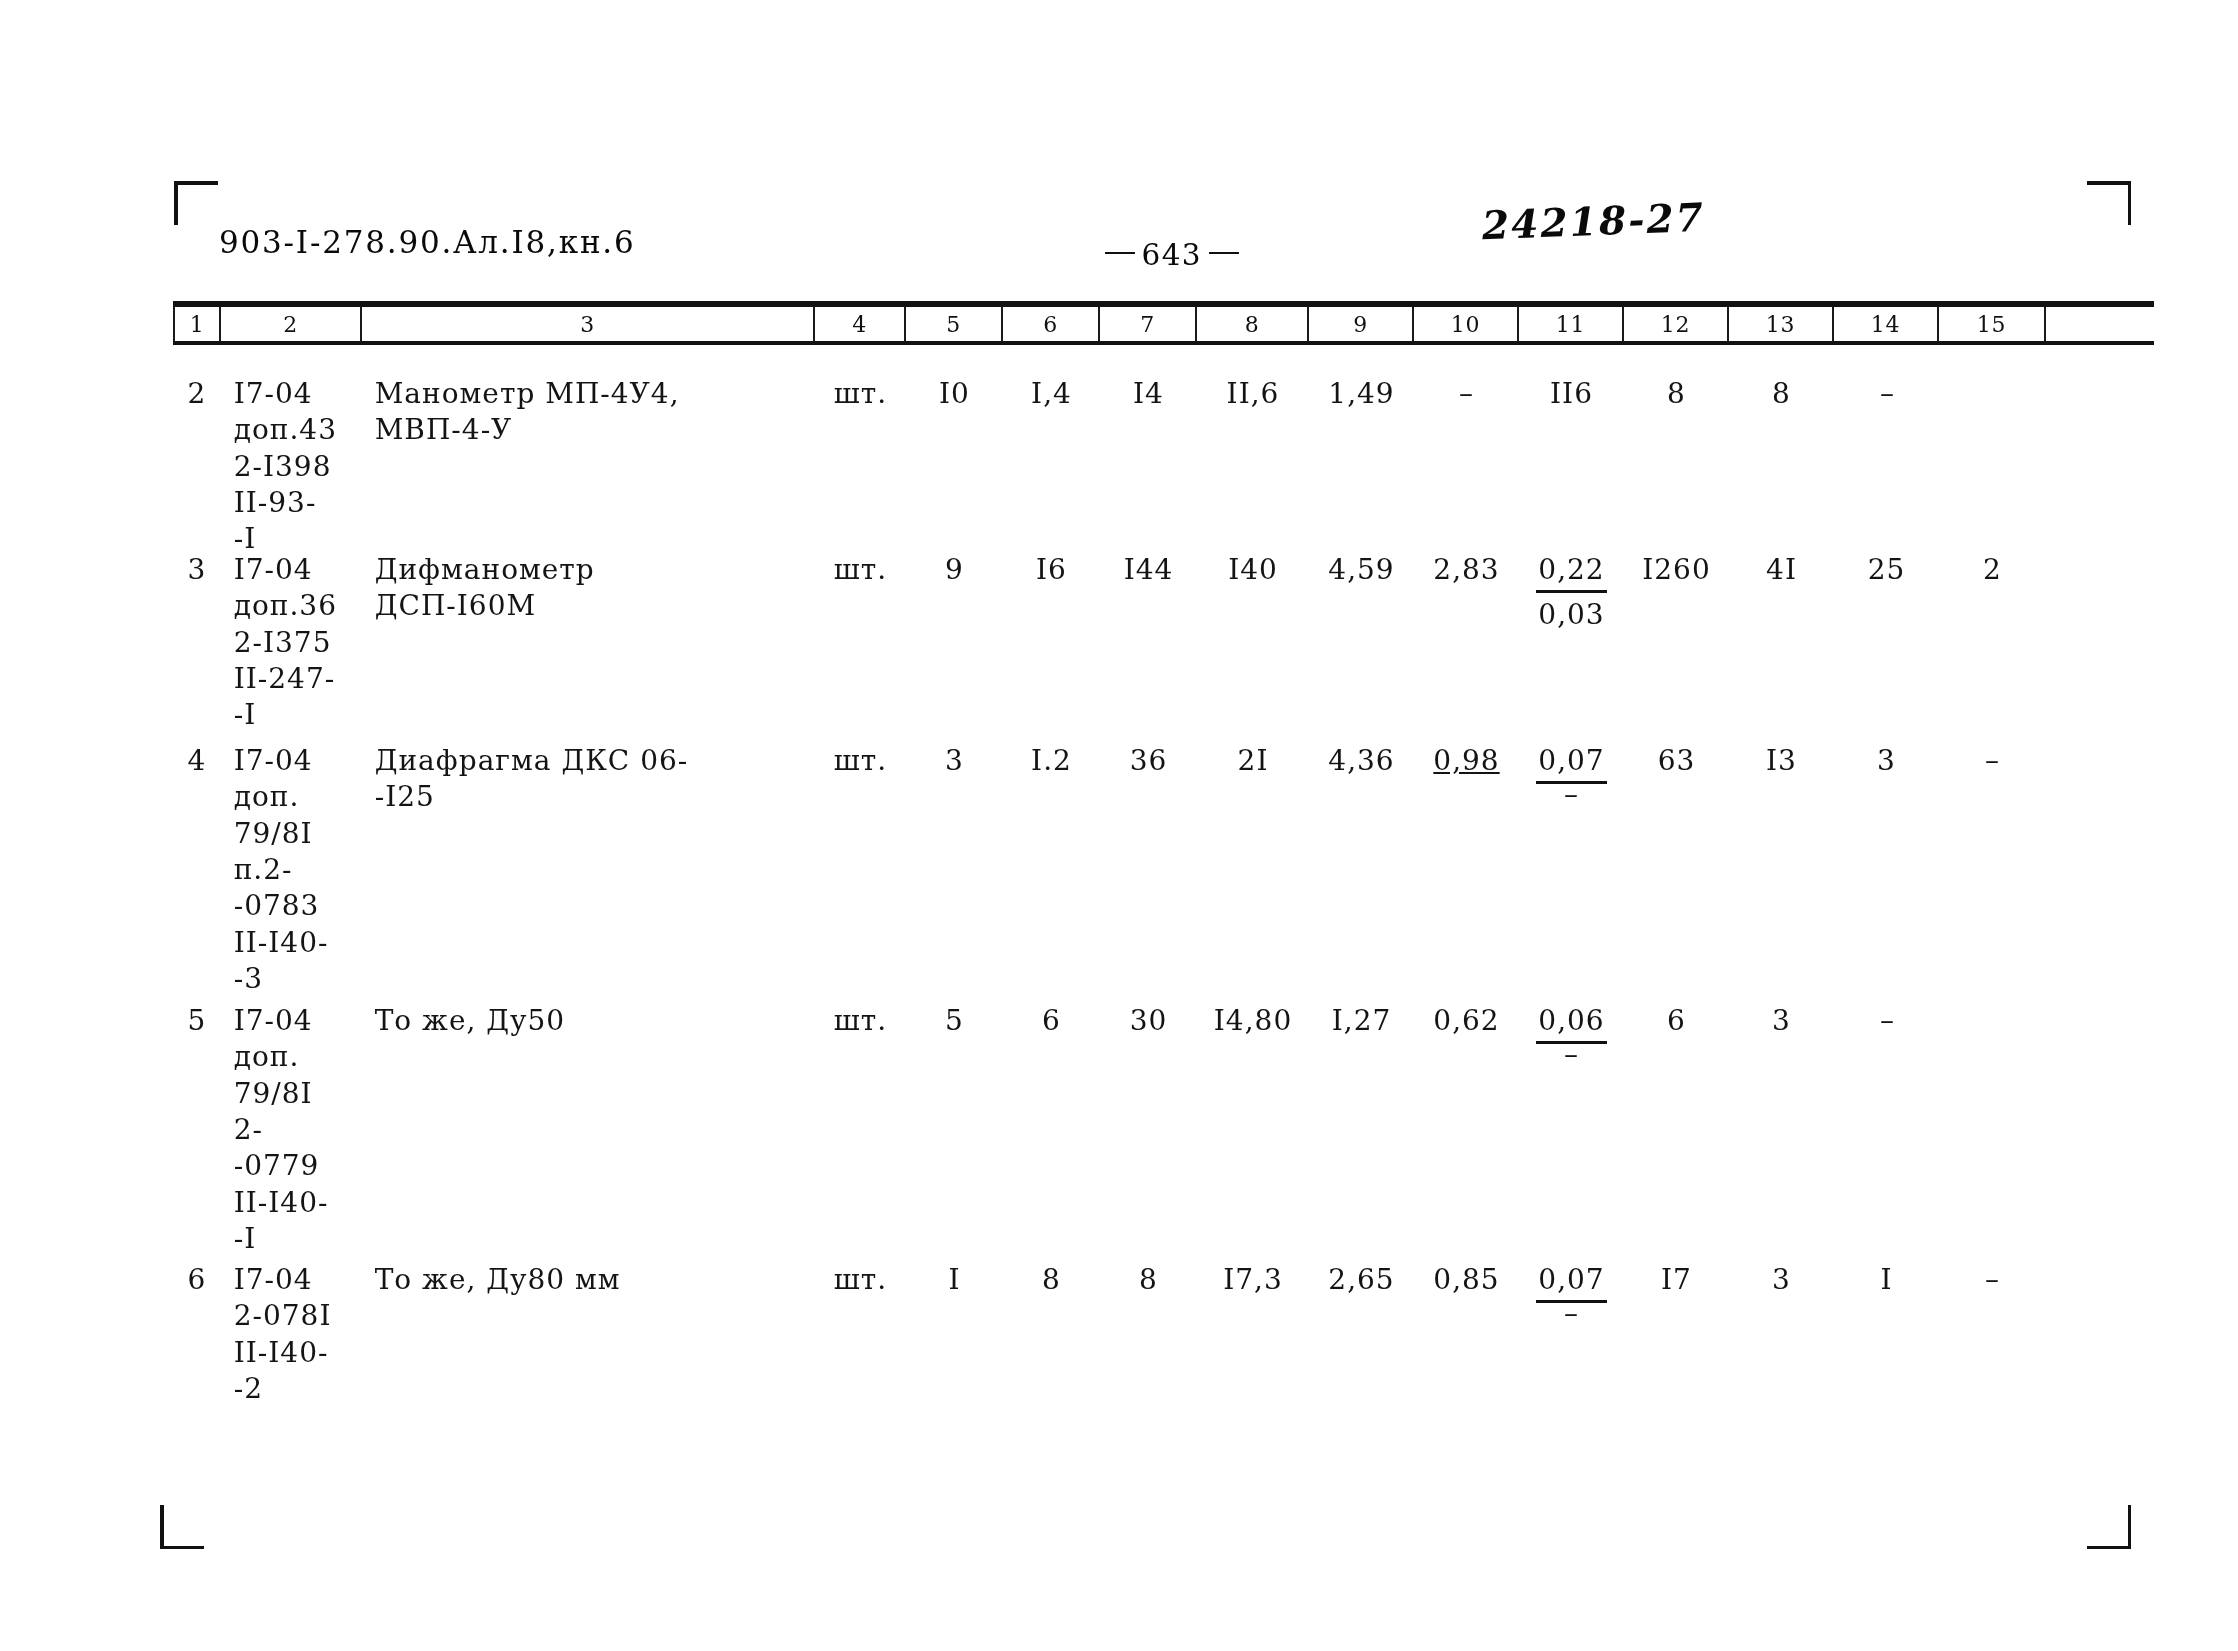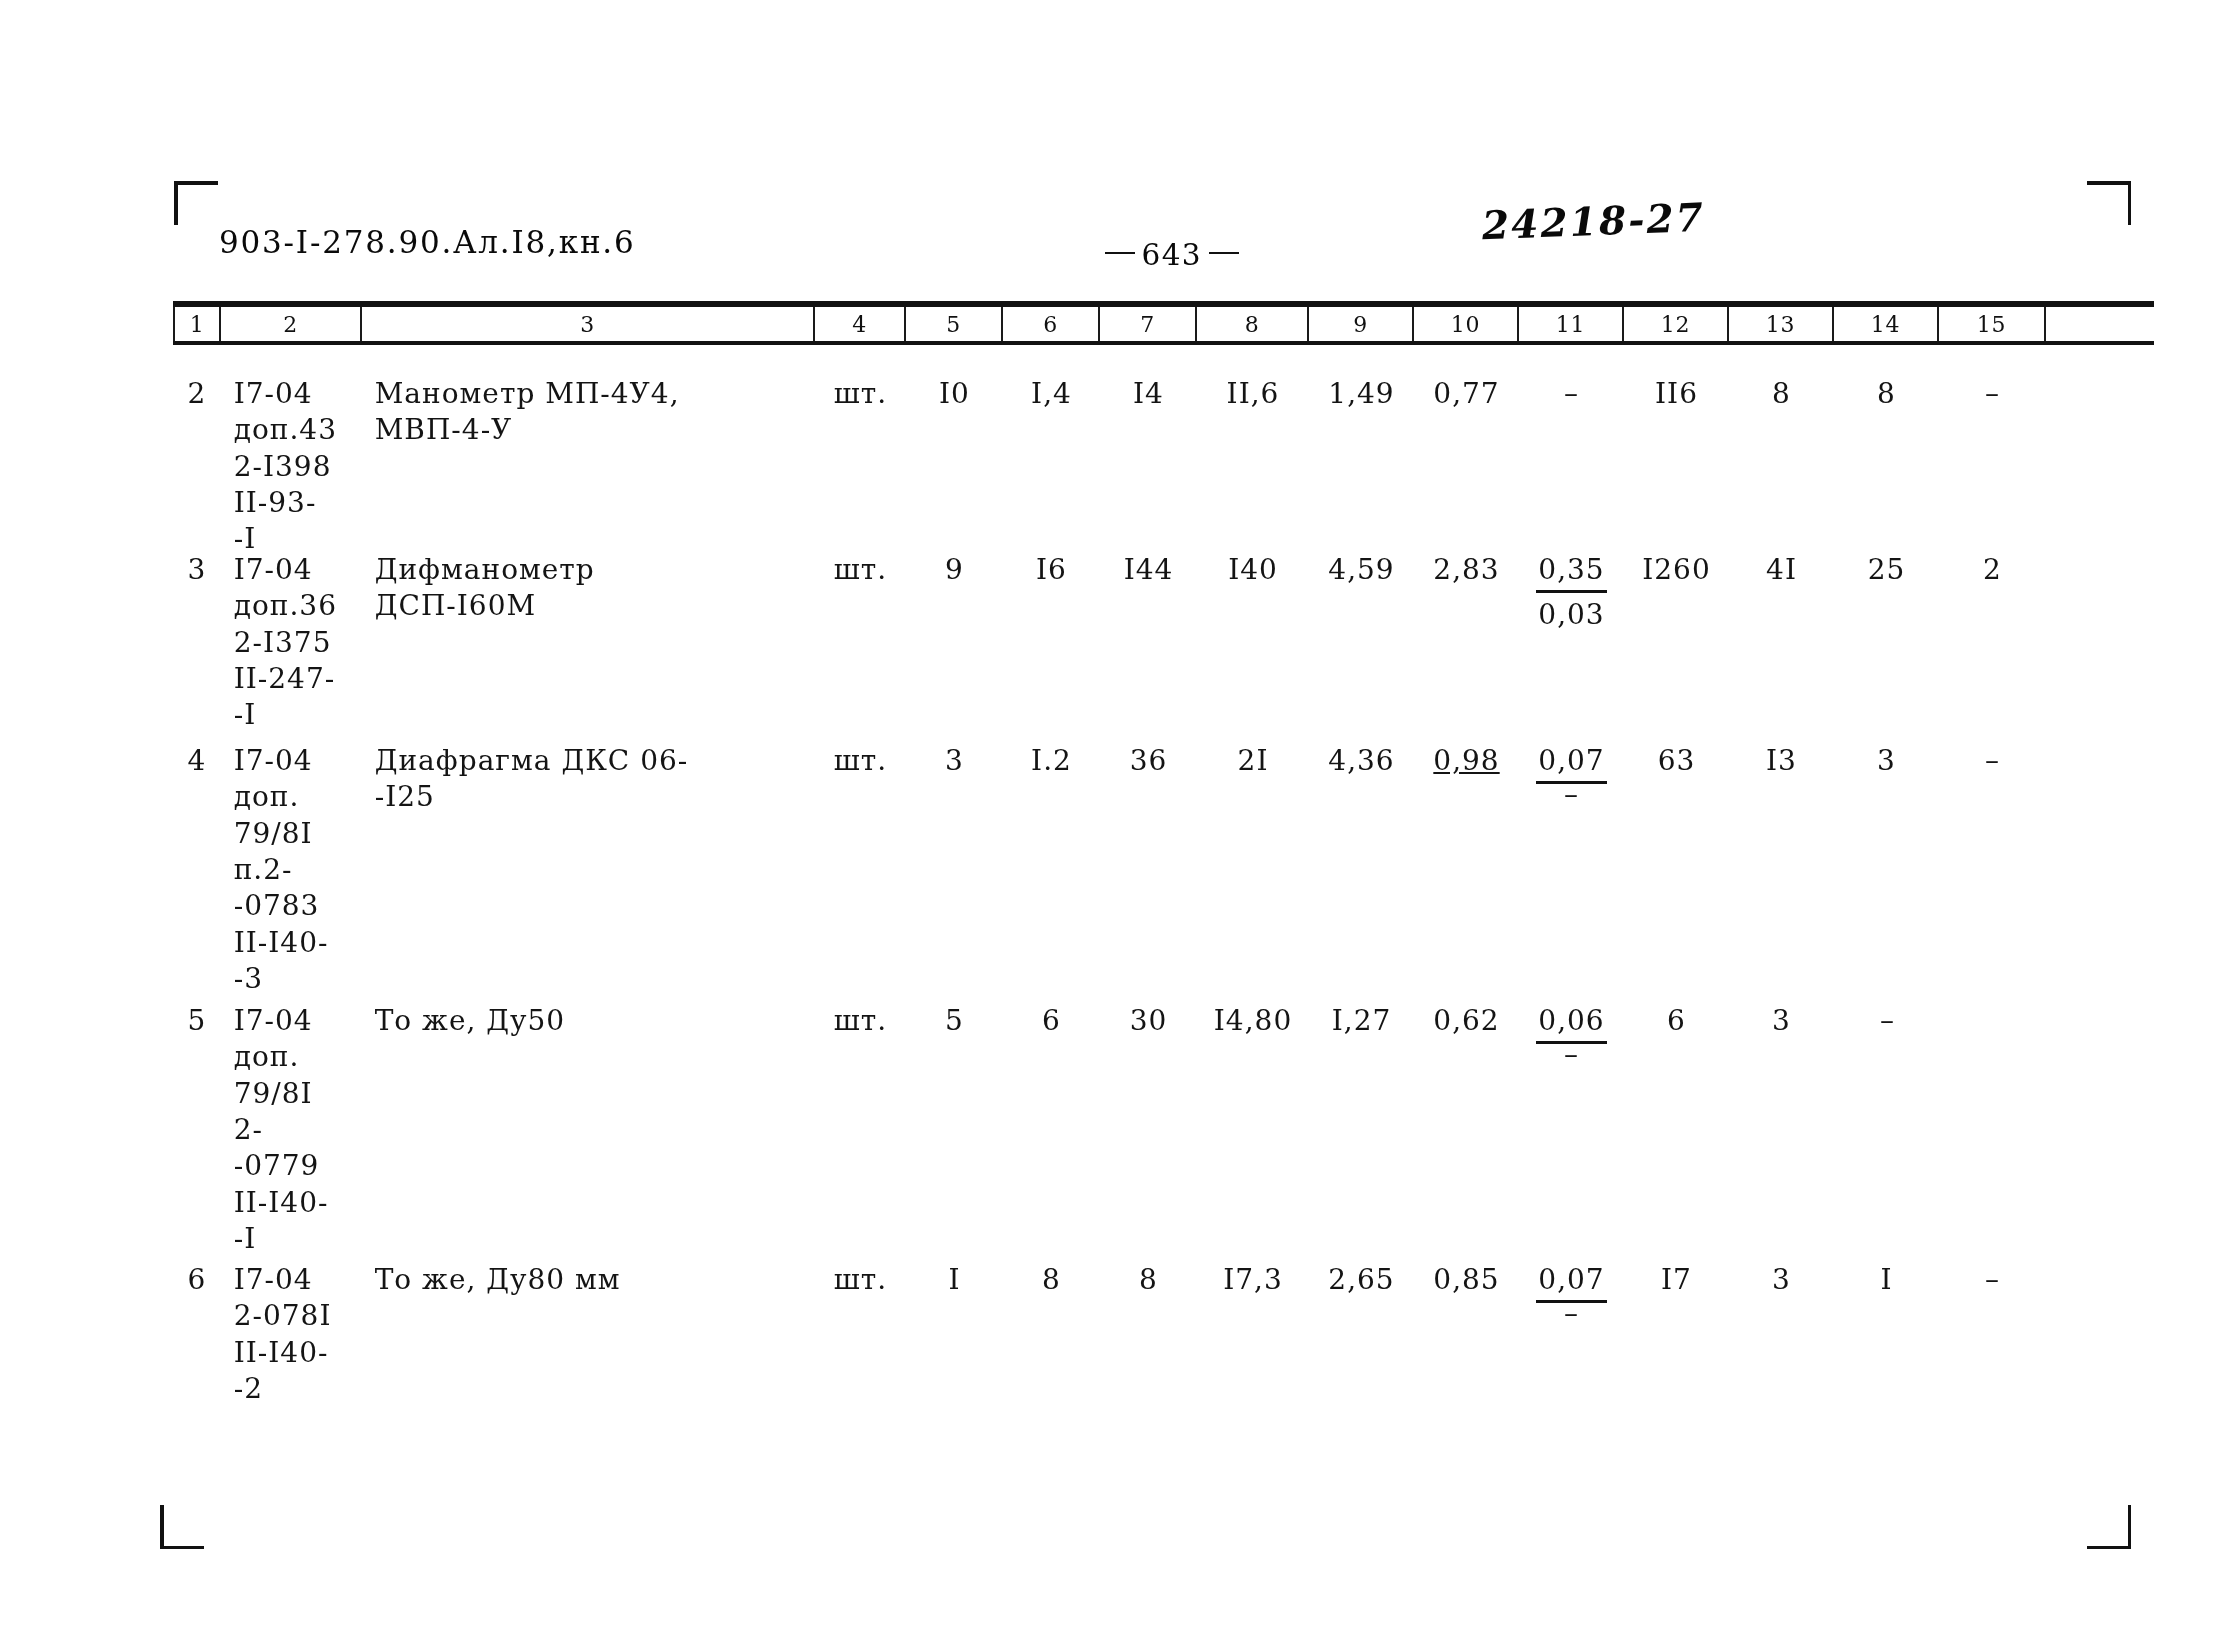--- a/index.html
+++ b/index.html
@@ -156,21 +156,20 @@
 II-93-
 -I</div>
         <div class="c left" style="width: 453px;">Манометр МП-4У4,
 МВП-4-У</div>
         <div class="c center" style="width: 91px;">шт.</div>
         <div class="c center" style="width: 97px;">I0</div>
         <div class="c center" style="width: 97px;">I,4</div>
         <div class="c center" style="width: 97px;">I4</div>
         <div class="c center" style="width: 112px;">II,6</div>
         <div class="c center" style="width: 105px;">1,49</div>
-        <div class="c center" style="width: 105px;">0,77</div>
         <div class="c center" style="width: 105px;"><span>–</span></div>
         <div class="c center" style="width: 105px;">II6</div>
         <div class="c center" style="width: 105px;">8</div>
         <div class="c center" style="width: 105px;">8</div>
         <div class="c center" style="width: 107px;">–</div>
       </div>
       <div class="row" style="height: 191px;">
         <div class="c center" style="width: 48px;">3</div>
         <div class="c left" style="width: 141px;">I7-04
 доп.36
@@ -179,21 +178,21 @@
 -I</div>
         <div class="c left" style="width: 453px;">Дифманометр
 ДСП-I60М</div>
         <div class="c center" style="width: 91px;">шт.</div>
         <div class="c center" style="width: 97px;">9</div>
         <div class="c center" style="width: 97px;">I6</div>
         <div class="c center" style="width: 97px;">I44</div>
         <div class="c center" style="width: 112px;">I40</div>
         <div class="c center" style="width: 105px;">4,59</div>
         <div class="c center" style="width: 105px;">2,83</div>
-        <div class="c center" style="width: 105px;"><span class="frac"><span class="top">0,35</span><span class="bot">0,03</span></span></div>
+        <div class="c center" style="width: 105px;"><span class="frac"><span class="top">0,22</span><span class="bot">0,03</span></span></div>
         <div class="c center" style="width: 105px;">I260</div>
         <div class="c center" style="width: 105px;">4I</div>
         <div class="c center" style="width: 105px;">25</div>
         <div class="c center" style="width: 107px;">2</div>
       </div>
       <div class="row" style="height: 260px;">
         <div class="c center" style="width: 48px;">4</div>
         <div class="c left" style="width: 141px;">I7-04
 доп.
 79/8I

